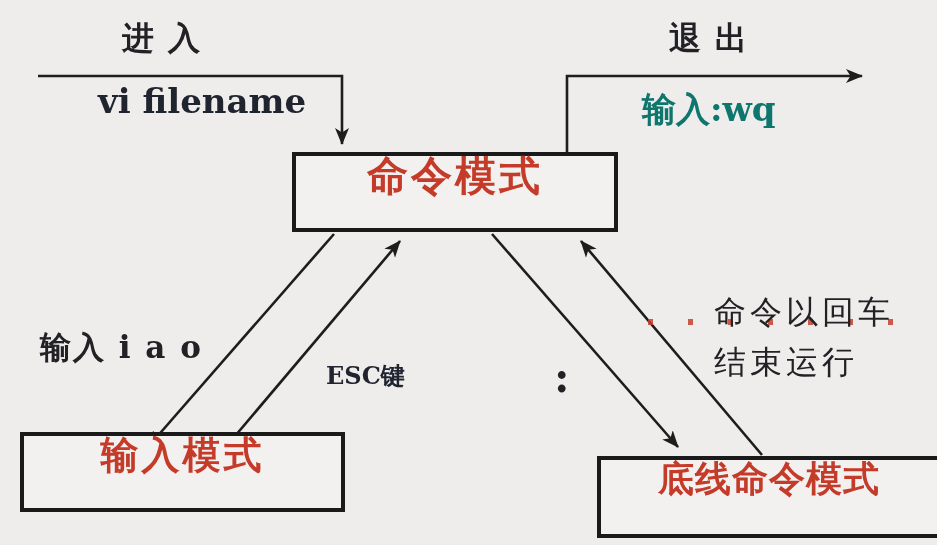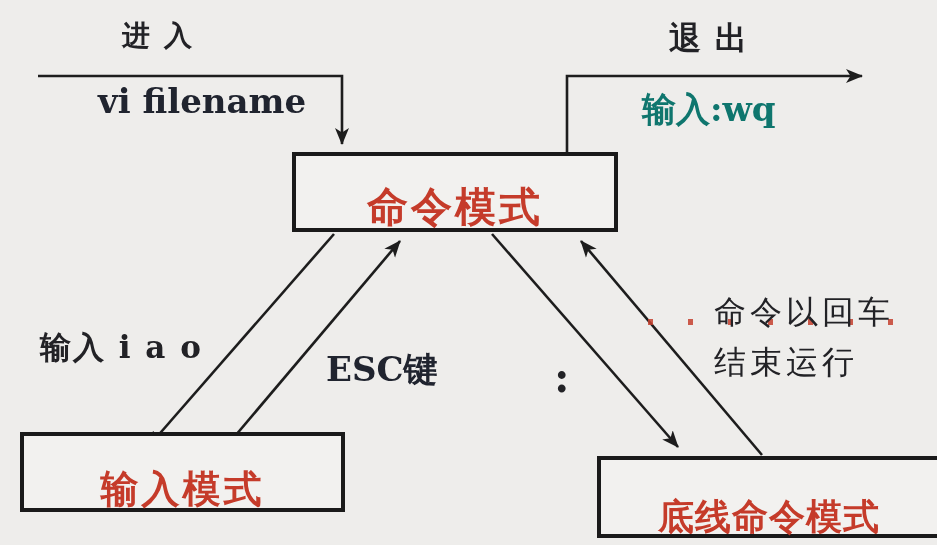--- a/index.html
+++ b/index.html
@@ -24,21 +24,21 @@
     fill: none;
     stroke: #1d1d1d;
     stroke-width: 2.6;
   }
   .node-box {
     position: absolute;
     box-sizing: border-box;
     border: 4px solid #1a1a1a;
     background: #f2f1ef;
     display: flex;
-    align-items: flex-end;
+    align-items: flex-start;
     justify-content: center;
   }
   .node-label {
     color: #c53b2a;
     font-weight: bold;
     letter-spacing: 3px;
     line-height: 1;
   }
   .node-command { left: 292px; top: 152px; width: 326px; height: 80px; }
   .node-command .node-label { font-size: 41px; }
@@ -55,26 +55,26 @@
       #c5402e 0 5px, transparent 5px 40px);
     opacity: 0.85;
   }
 
   .lbl {
     position: absolute;
     color: #222226;
     line-height: 1.15;
     white-space: nowrap;
   }
-  .lbl-enter    { left: 122px; top: 20px;  font-size: 28px; font-weight: 600; letter-spacing: 14px; }
+  .lbl-enter    { left: 122px; top: 20px;  font-size: 32px; font-weight: 600; letter-spacing: 14px; }
   .lbl-vifile   { left: 98px;  top: 82px;  font-size: 34px; font-weight: bold; color: #20242f; }
   .lbl-exit     { left: 669px; top: 20px;  font-size: 32px; font-weight: 600; letter-spacing: 14px; }
   .lbl-wq       { left: 642px; top: 90px;  font-size: 34px; font-weight: bold; color: #0f766e; }
   .lbl-iao      { left: 40px;  top: 298px; font-size: 31px; font-weight: bold; letter-spacing: 2px; margin-top: 32px; }
-  .lbl-esc      { left: 326px; top: 350px; font-size: 34px; font-weight: bold; color: #20242f; }
+  .lbl-esc      { left: 326px; top: 362px; font-size: 24px; font-weight: bold; color: #20242f; }
   .lbl-colon    { left: 554px; top: 354px; font-size: 42px; font-weight: bold; }
   .lbl-run      { left: 714px; top: 288px; font-size: 32px; font-weight: 400; letter-spacing: 4px; line-height: 1.55; }
 </style>
 </head>
 <body>
 
 <div class="canvas">
 
   <svg class="edges-svg" viewBox="0 0 937 545">
     <defs>

